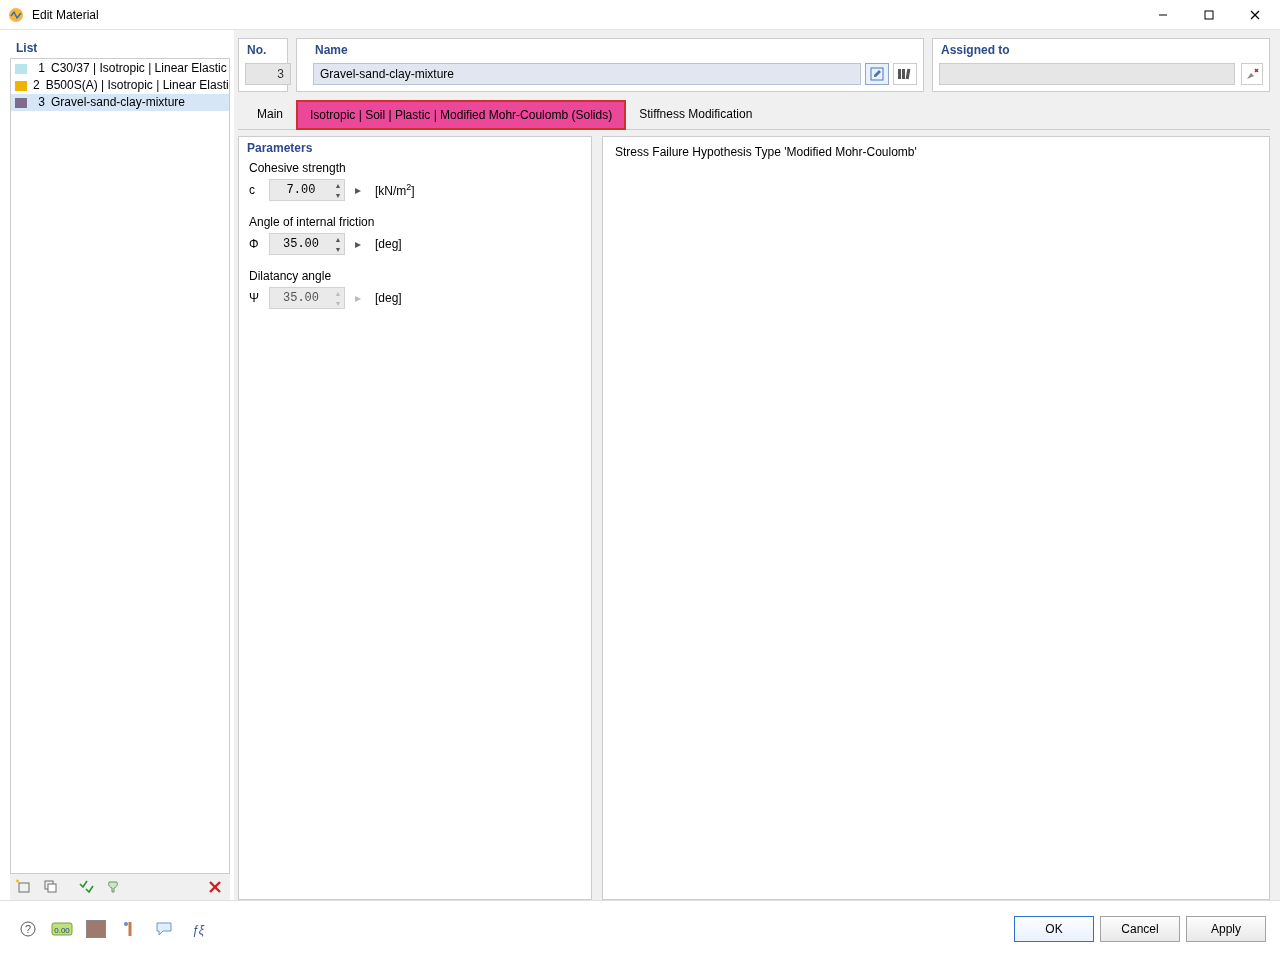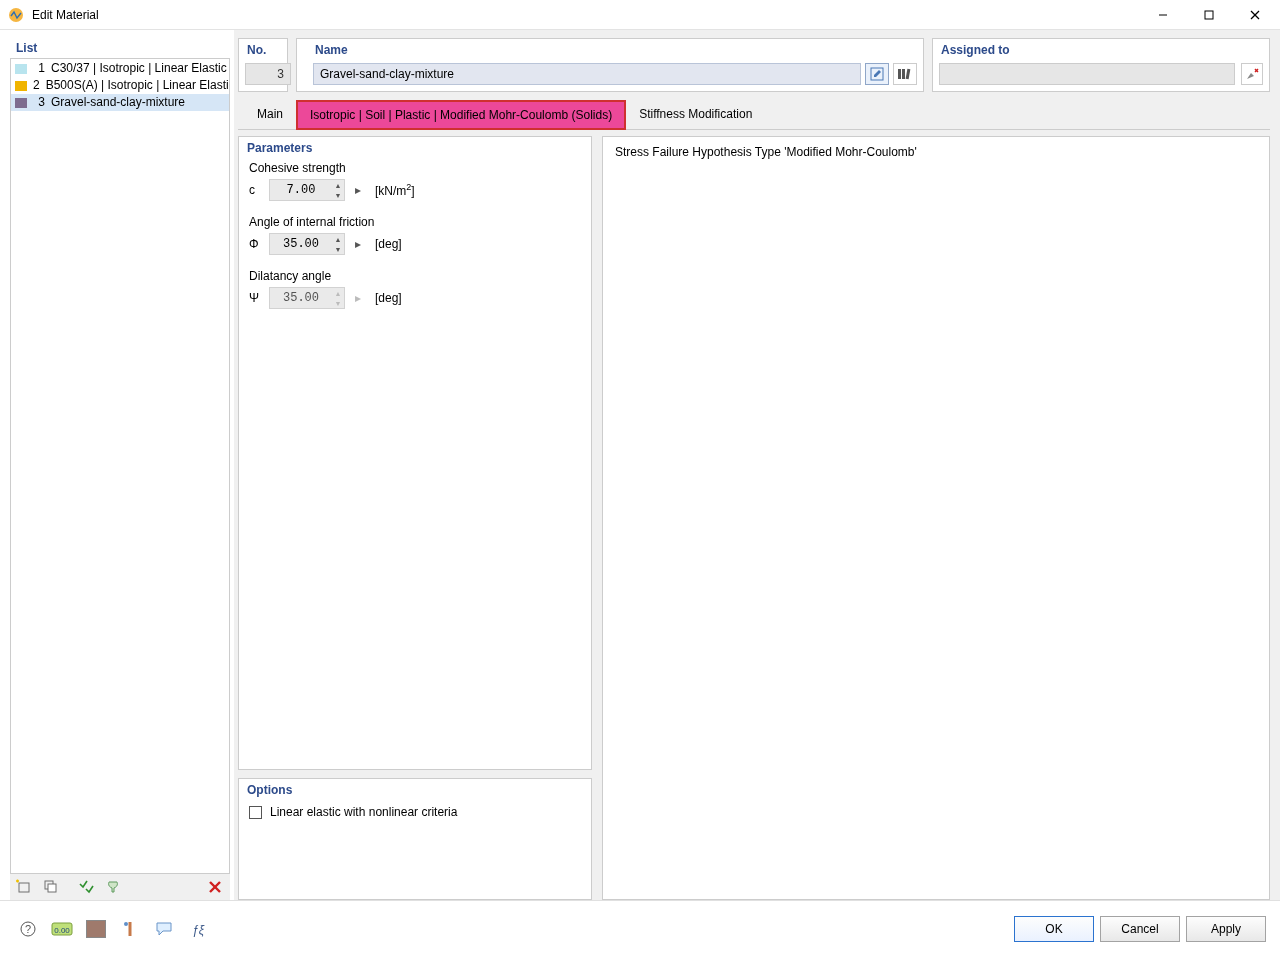--- a/index.html
+++ b/index.html
@@ -402,27 +402,20 @@
                     <span style="color:#bbb">▲</span>
                     <span style="color:#bbb">▼</span>
                   </div>
               </div>
               <div class="tri disabled">▸</div>
               <span class="unit">[deg]</span>
             </div>
           </div>
         </div>
 
-        <div class="panel options-panel">
-          <div class="panel-title">Options</div>
-          <div class="opt-row">
-            <div class="chk"></div>
-            <span>Linear elastic with nonlinear criteria</span>
-          </div>
-        </div>
       </div>
 
       <div class="panel side-panel">
         <div>Stress Failure Hypothesis Type 'Modified Mohr-Coulomb'</div>
       </div>
     </div>
   </div>
 </div>
 
 <div class="footer">

